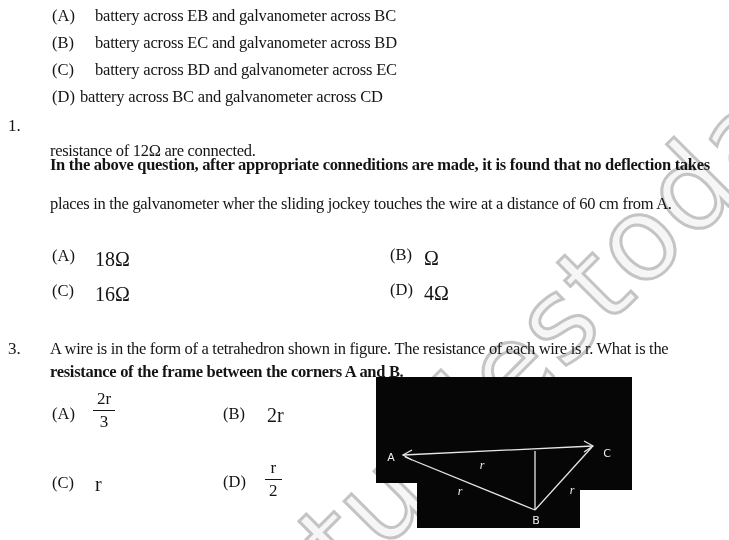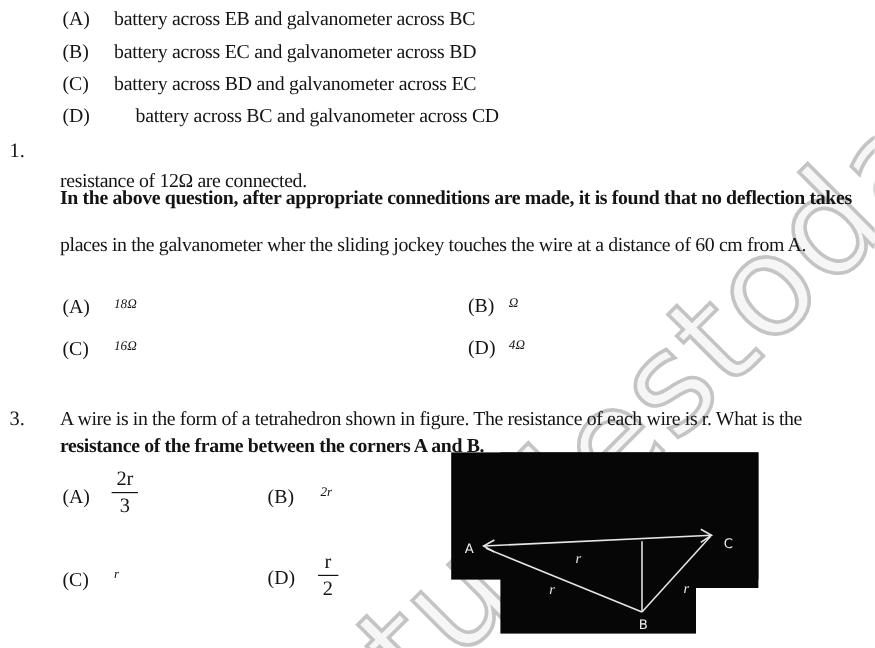--- a/index.html
+++ b/index.html
@@ -25,21 +25,21 @@
     -webkit-text-stroke:3px #c4c4c4;
     z-index:0;
     user-select:none;
   }
   
   .abs{position:absolute;white-space:nowrap;z-index:1;}
   .qline{font-size:16.5px;letter-spacing:-0.3px;}
   .optline{font-size:16.5px;letter-spacing:-0.2px;}
   .marker{font-size:16.5px;}
   .qnum{font-size:17px;}
-  .optval{font-size:11px;font-style:italic;}
+  .optval{font-size:20px;}
   
   .frac{
     position:absolute;z-index:1;
     text-align:center;
     font-size:17px;line-height:18px;
     display:inline-block;
   }
   .frac .num{padding:0 4px 2px;}
   .frac .den{border-top:1.3px solid #141414;padding:2px 4px 0;}
   
@@ -60,21 +60,21 @@
   <div class="abs marker" style="left:52px;top:6px;">(A)</div>
   <div class="abs optline" style="left:95px;top:6px;text-align:right;">battery across EB and galvanometer across BC</div>
 
   <div class="abs marker" style="left:52px;top:33px;">(B)</div>
   <div class="abs optline" style="left:95px;top:33px;">battery across EC and galvanometer across BD</div>
 
   <div class="abs marker" style="left:52px;top:60px;">(C)</div>
   <div class="abs optline" style="left:95px;top:60px;">battery across BD and galvanometer across EC</div>
 
   <div class="abs marker" style="left:52px;top:87px;">(D)</div>
-  <div class="abs optline" style="left:113px;top:87px;">battery across BC and galvanometer across CD</div>
+  <div class="abs optline" style="left:80px;top:87px;">battery across BC and galvanometer across CD</div>
 
   <div class="abs qnum" style="left:8px;top:116px;">1.</div>
   <div class="abs qline" style="left:50px;top:141px;">resistance of 12Ω  are connected.</div>
   <div class="abs qline" style="left:50px;top:155px;font-weight:bold;">In the above question, after appropriate conneditions are made, it is found that no deflection takes</div>
   <div class="abs qline" style="left:50px;top:194px;">places in the galvanometer wher the sliding jockey touches the wire at a distance of 60 cm from A.</div>
 
   <div class="abs marker" style="left:52px;top:246px;">(A)</div>
   <div class="abs optval" style="left:95px;top:248px;">18Ω</div>
 
   <div class="abs marker" style="left:390px;top:245px;">(B)</div>

